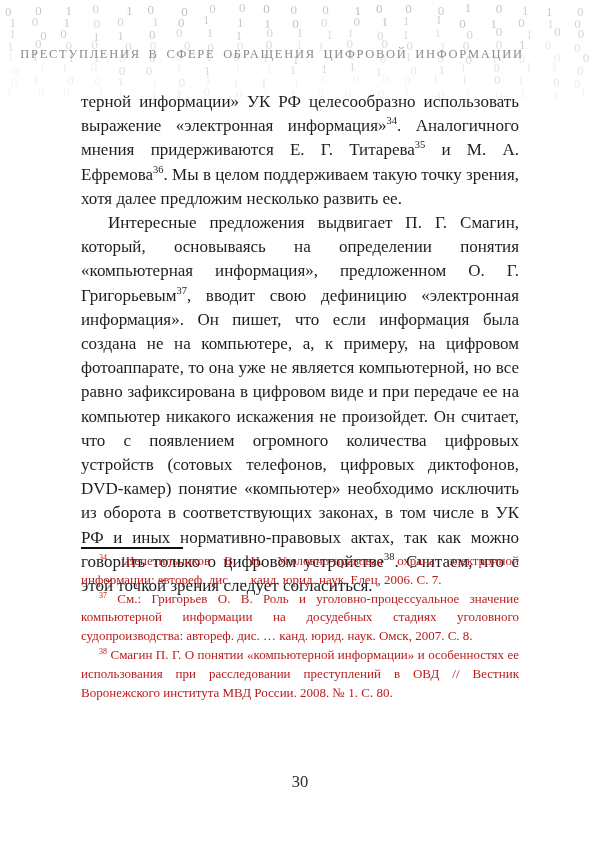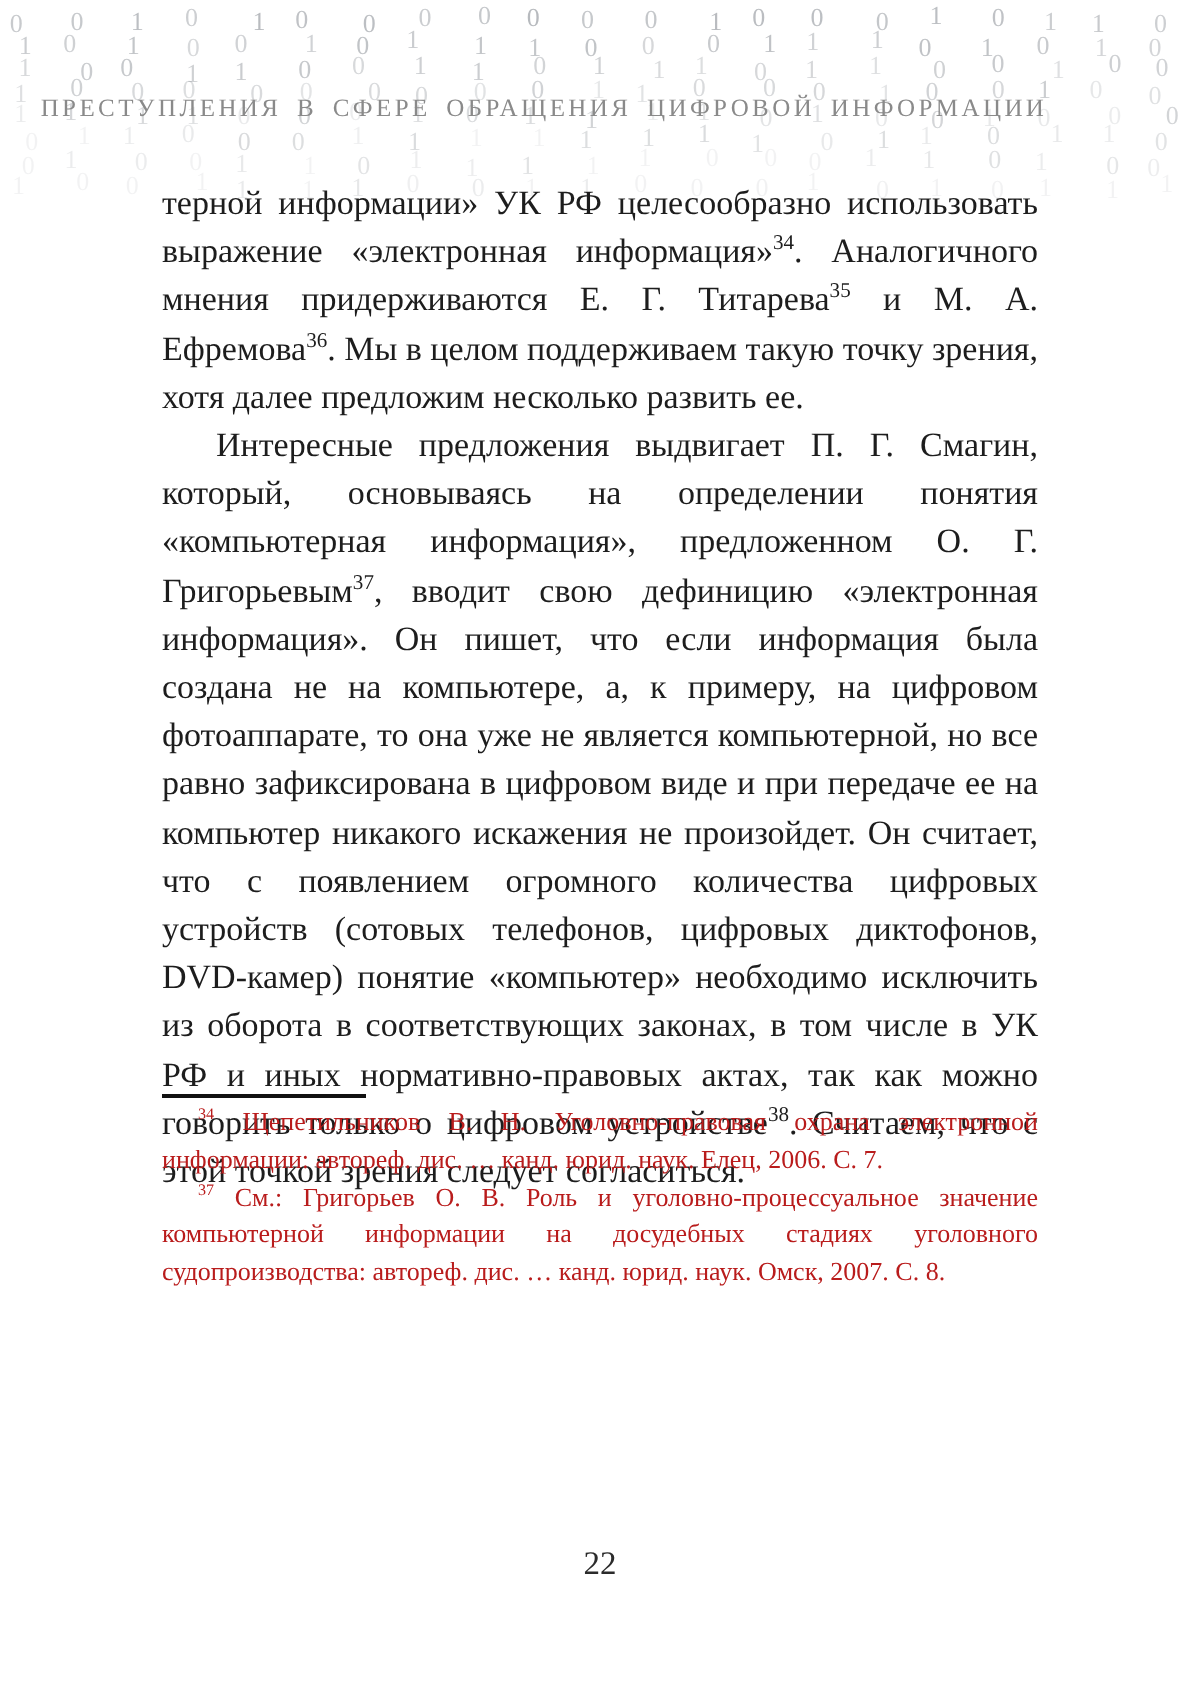--- a/index.html
+++ b/index.html
@@ -232,15 +232,16 @@
     </div>
   <div class="running-head" style="color: rgb(138, 138, 138);">Преступления в сфере обращения цифровой информации</div>
   <div class="body-text" id="body-text" style="color: rgb(29, 29, 29);">
       <p class="">терной информации» УК РФ целесообразно использовать выражение «электронная информация»<sup class="fnref">34</sup>. Аналогичного мнения придерживаются Е. Г. Титарева<sup class="fnref">35</sup> и М. А. Ефремова<sup class="fnref">36</sup>. Мы в целом поддерживаем такую точку зрения, хотя далее предложим несколько развить ее.</p>
       <p class="indent">Интересные предложения выдвигает П. Г. Смагин, который, основываясь на определении понятия «компьютерная информация», предложенном О. Г. Григорьевым<sup class="fnref">37</sup>, вводит свою дефиницию «электронная информация». Он пишет, что если информация была создана не на компьютере, а, к примеру, на цифровом фотоаппарате, то она уже не является компьютерной, но все равно зафиксирована в цифровом виде и при передаче ее на компьютер никакого искажения не произойдет. Он считает, что с появлением огромного количества цифровых устройств (сотовых телефонов, цифровых диктофонов, DVD-камер) понятие «компьютер» необходимо исключить из оборота в соответствующих законах, в том числе в УК РФ и иных нормативно-правовых актах, так как можно говорить только о цифровом устройстве<sup class="fnref">38</sup>. Считаем, что с этой точкой зрения следует согласиться.</p>
     </div>
   <div class="footnote-sep" style="background: rgb(17, 17, 17);"></div>
   <div class="footnotes" id="footnotes" style="color: #b91c1c;">
       <p><sup class="fnref">34</sup> Щепетильников В. Н. Уголовно-правовая охрана электронной информации: автореф. дис. … канд. юрид. наук. Елец, 2006. С. 7.</p>
       <p><sup class="fnref">37</sup> См.: Григорьев О. В. Роль и уголовно-процессуальное значение компьютерной информации на досудебных стадиях уголовного судопроизводства: автореф. дис. … канд. юрид. наук. Омск, 2007. С. 8.</p>
+      <p><sup class="fnref">38</sup> Смагин П. Г. О понятии «компьютерной информации» и особенностях ее использования при расследовании преступлений в ОВД // Вестник Воронежского института МВД России. 2008. № 1. С. 80.</p>
     </div>
-  <div class="page-number" style="color: rgb(43, 43, 43);">22</div>
+  <div class="page-number" style="color: rgb(43, 43, 43);">30</div>
 </div>
 
 </body></html>

